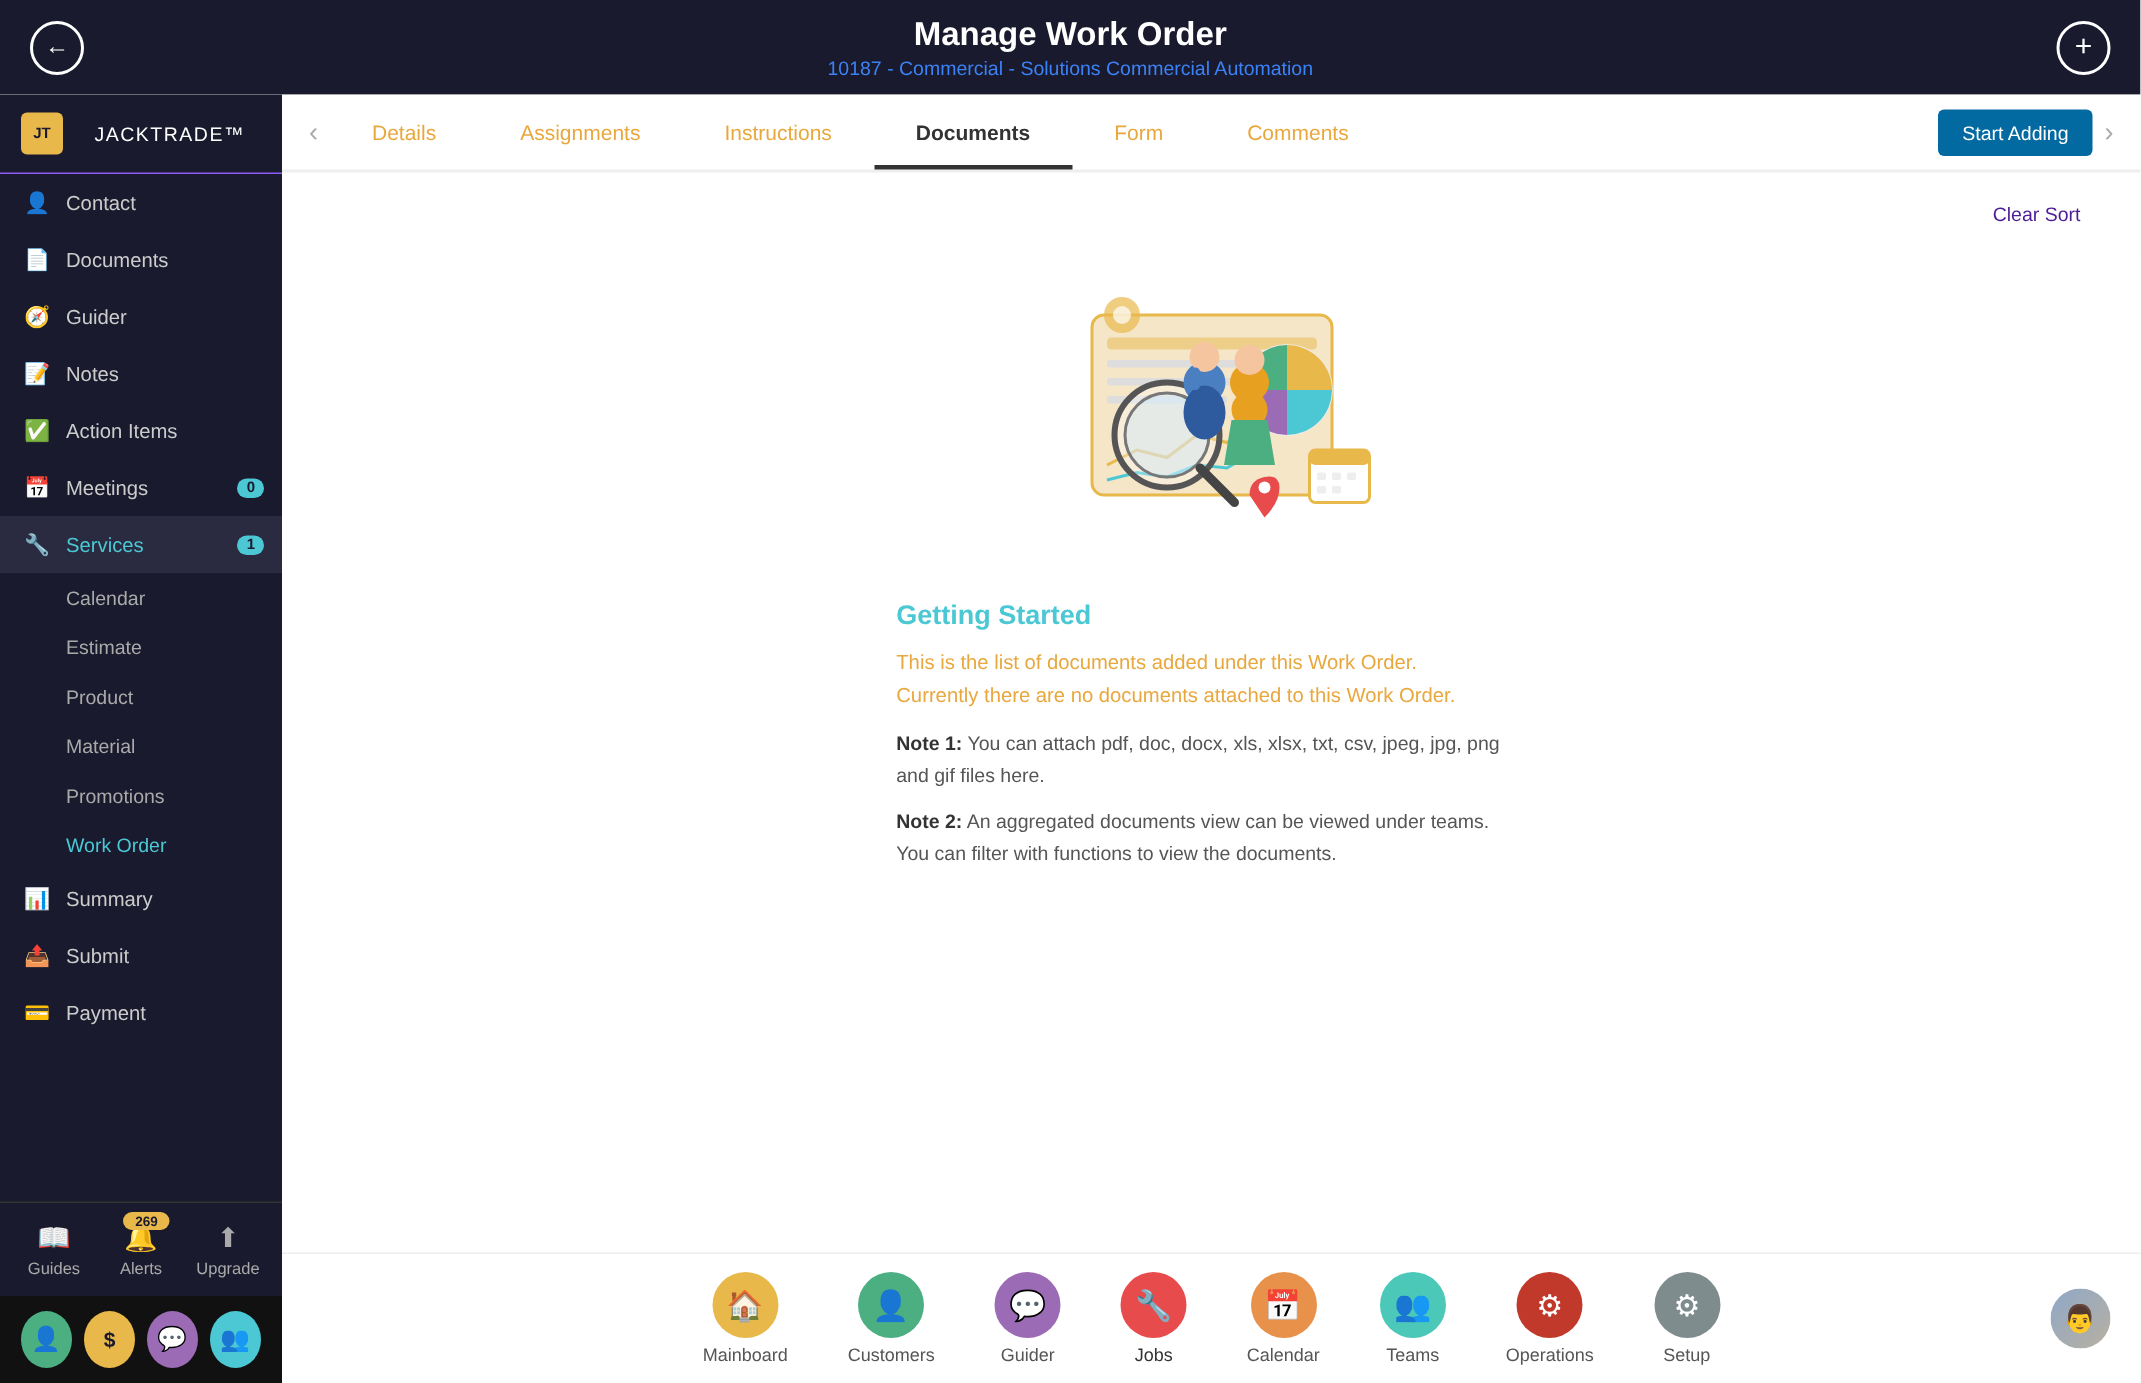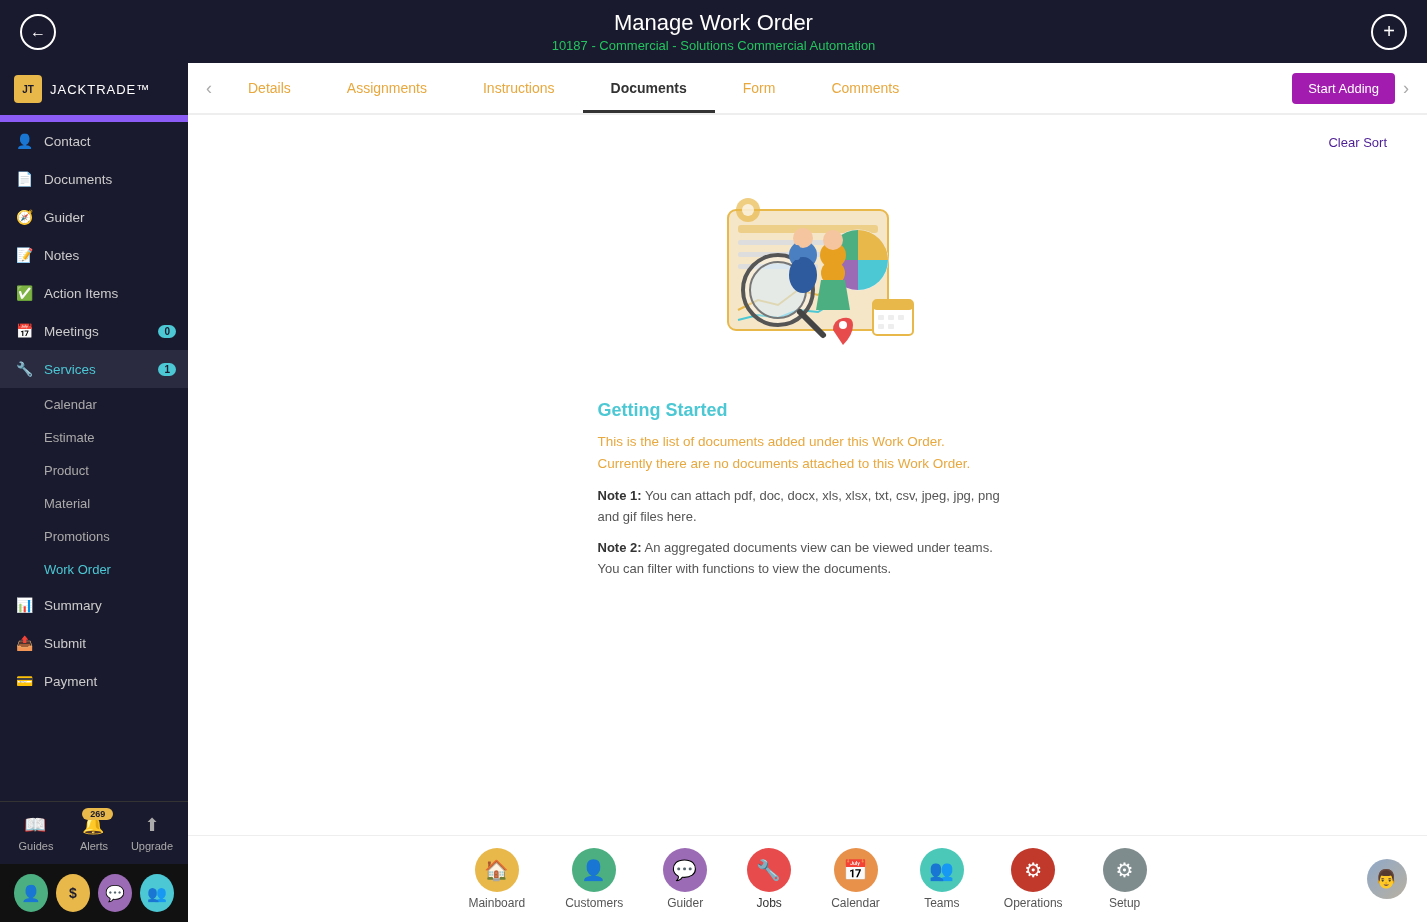--- a/index.html
+++ b/index.html
@@ -7,22 +7,22 @@
 
     
     .top-header {
       background: #1a1a2e;
       color: white;
       text-align: center;
       padding: 10px 60px;
       position: relative;
       flex-shrink: 0;
     }
-    .top-header h1 { font-size: 22px; font-weight: 400; }
-    .top-header p { font-size: 13px; color: #22c55e; margin-top: 2px; }
+    .top-header h1 { font-size: 22px; font-weight: 700; }
+    .top-header p { font-size: 13px; color: #3b82f6; margin-top: 2px; }
     .back-btn {
       position: absolute; left: 20px; top: 50%; transform: translateY(-50%);
       width: 36px; height: 36px; border: 2px solid white; border-radius: 50%;
       display: flex; align-items: center; justify-content: center;
       cursor: pointer; color: white; font-size: 16px;
     }
     .add-btn {
       position: absolute; right: 20px; top: 50%; transform: translateY(-50%);
       width: 36px; height: 36px; border: 2px solid white; border-radius: 50%;
       display: flex; align-items: center; justify-content: center;
@@ -47,22 +47,22 @@
       overflow-y: auto;
       overflow-x: hidden;
     }
     .sidebar::-webkit-scrollbar { width: 4px; }
     .sidebar::-webkit-scrollbar-thumb { background: #444; }
 
     .sidebar-logo {
       padding: 12px 14px;
       display: flex;
       align-items: center;
-      gap: 8px;
-      border-bottom: 7px solid #8b5cf6;
+      gap: 21px;
+      border-bottom: 1px solid #8b5cf6;
     }
     .logo-icon {
       width: 28px; height: 28px; background: #e8b84b; border-radius: 4px;
       display: flex; align-items: center; justify-content: center;
       font-weight: bold; font-size: 10px; color: #1a1a2e;
     }
     .logo-text { font-size: 13px; font-weight: 400; letter-spacing: 1px; color: white; }
 
     .sidebar-item {
       display: flex; align-items: center; gap: 10px;
@@ -153,21 +153,21 @@
       color: #e8a83e;
       white-space: nowrap;
     }
     .tab-item.active {
       color: #333;
       font-weight: 600;
       border-bottom: 3px solid #333;
       margin-bottom: -2px;
     }
     .start-adding-btn {
-      background: #a21caf;
+      background: #0369a1;
       color: white;
       padding: 8px 16px;
       border-radius: 4px;
       font-size: 13px;
       cursor: pointer;
       white-space: nowrap;
       margin-left: auto;
     }
 
     

